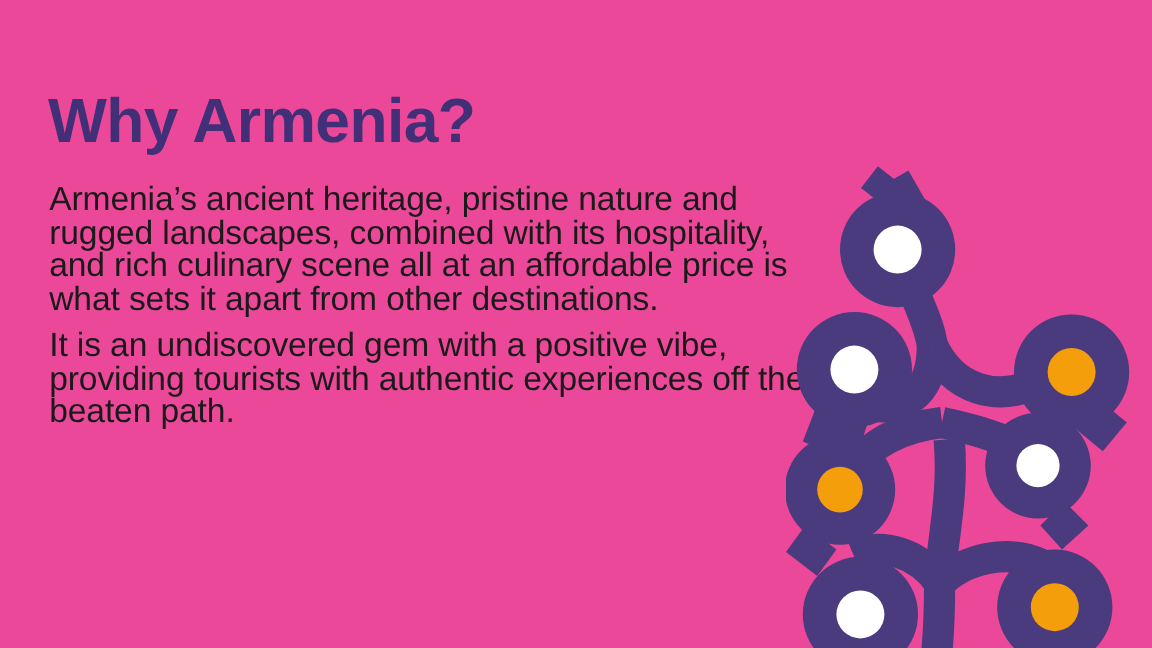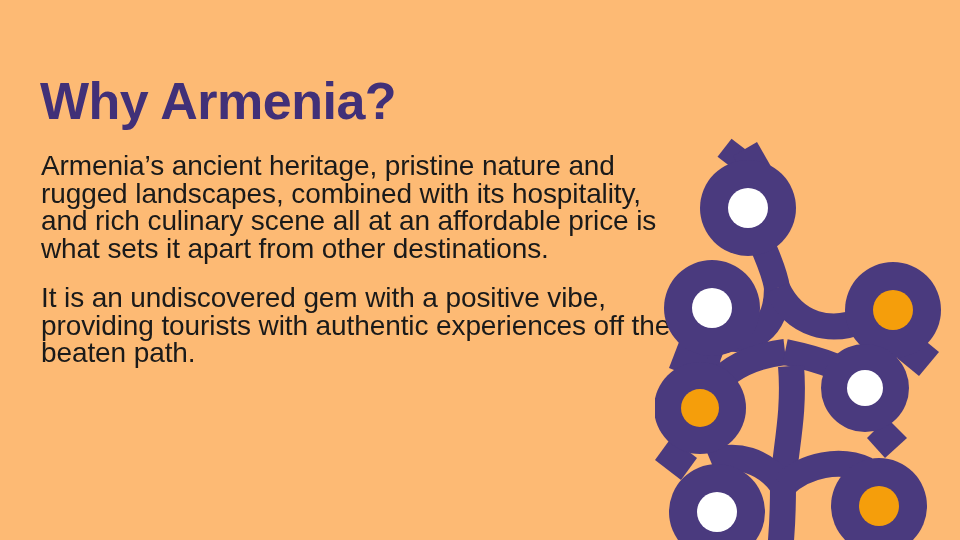--- a/index.html
+++ b/index.html
@@ -8,21 +8,21 @@
     padding: 0;
     background: #ffffff;
   }
   body {
     font-family: "Liberation Sans", sans-serif;
   }
   .slide {
     position: relative;
     width: 960px;
     height: 540px;
-    background: #fdba74;
+    background: #ec4899;
     overflow: hidden;
   }
   .slide-title {
     position: absolute;
     left: 40px;
     top: 37px;
     font-size: 52px;
     font-weight: bold;
     letter-spacing: -0.5px;
     color: #413078;
@@ -37,21 +37,21 @@
   }
   .paragraph {
     font-size: 28px;
     line-height: 27.5px;
     color: #1a1a1a;
     font-weight: normal;
     margin: 0;
     letter-spacing: -0.1px;
   }
   .paragraph + .paragraph {
-    margin-top: 22px;
+    margin-top: 12px;
   }
   .decor-graphic {
     position: absolute;
     left: 655px;
     top: 120px;
     width: 290px;
     height: 440px;
   }
   .decor-graphic svg {
     display: block;

